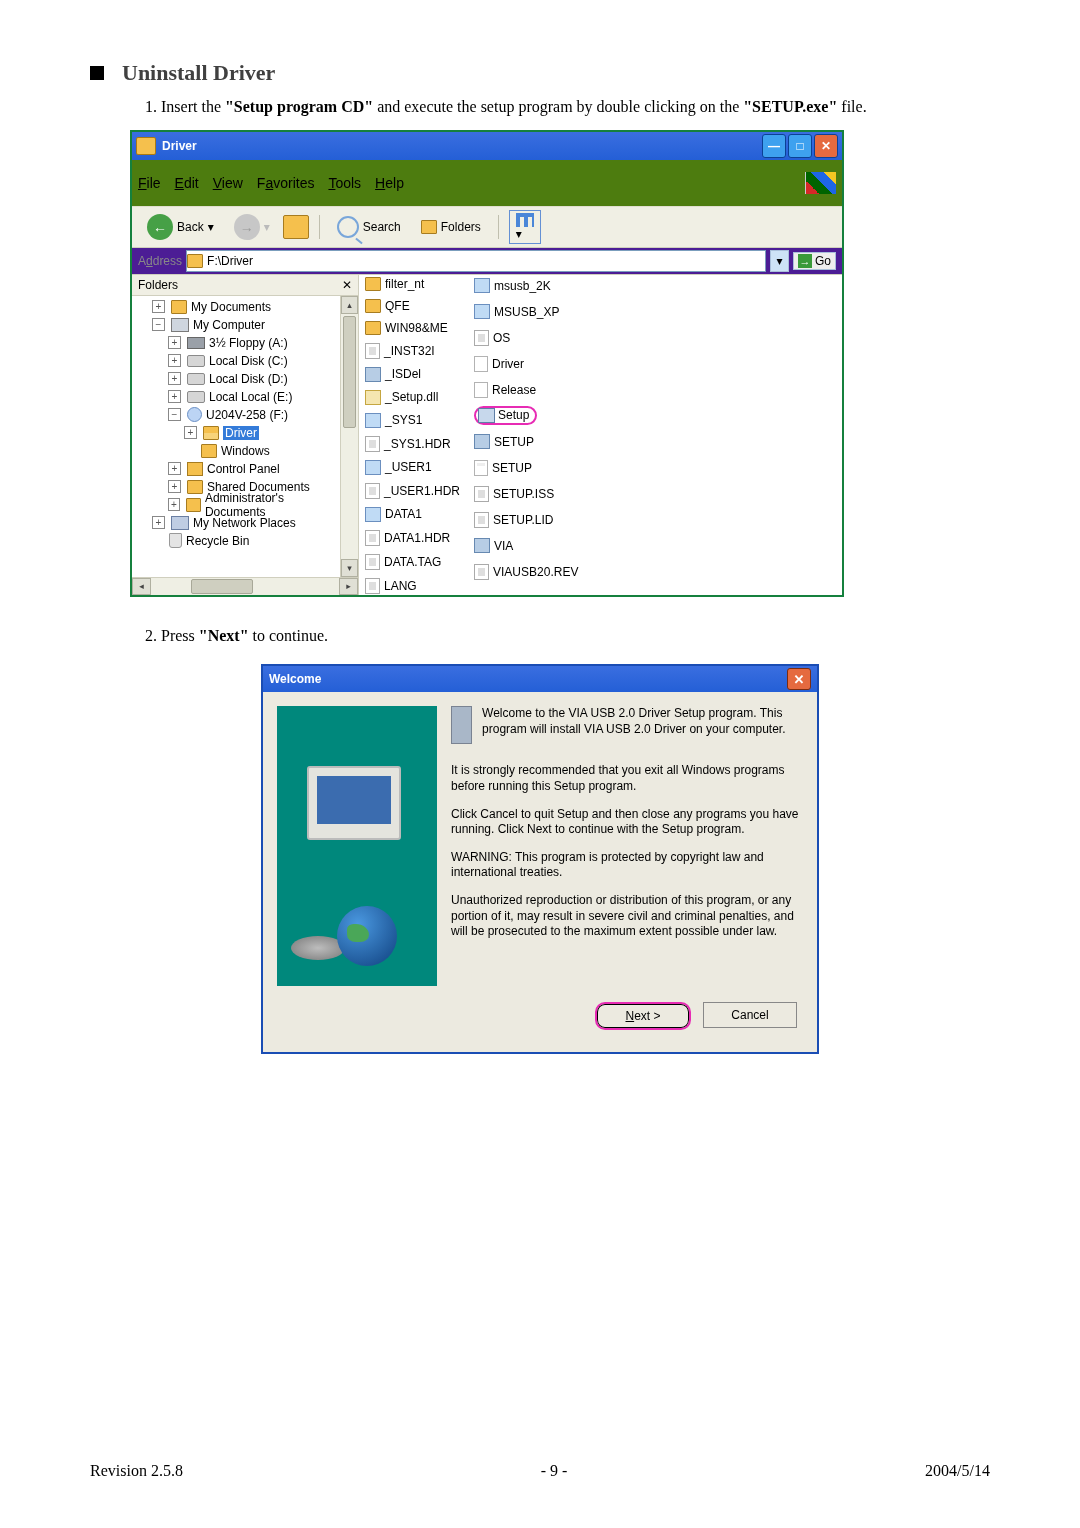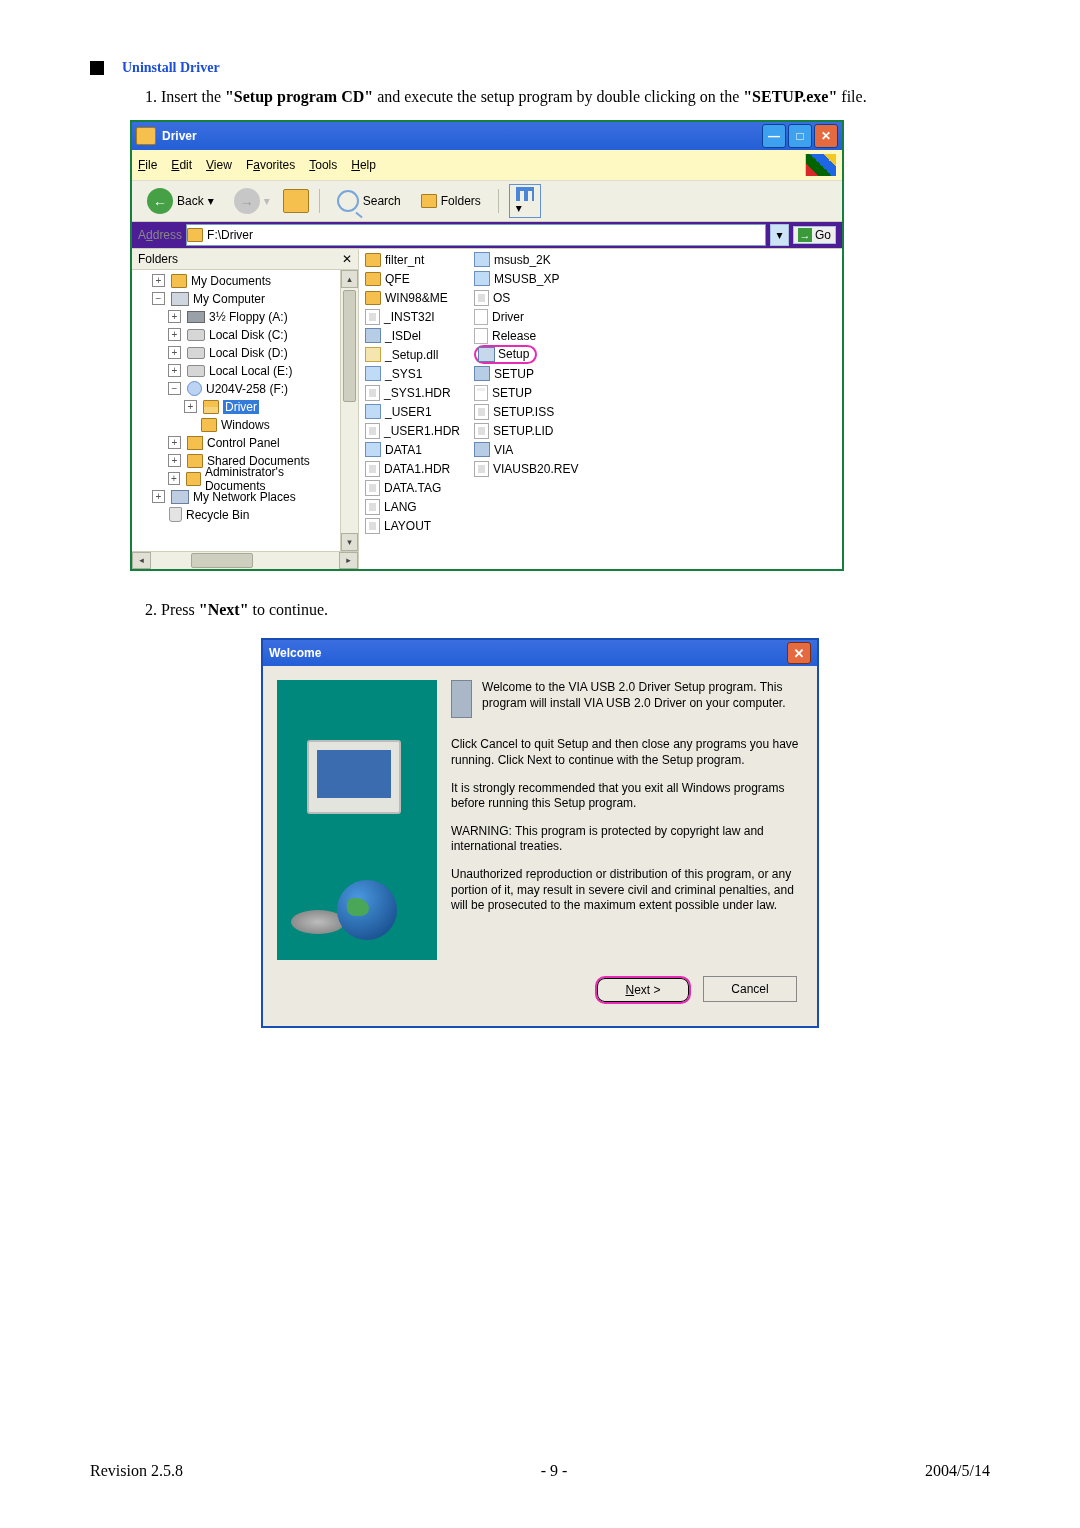--- a/index.html
+++ b/index.html
@@ -18,22 +18,22 @@
   .heading-row {
     display: flex;
     align-items: center;
     gap: 18px;
     margin-bottom: 10px;
   }
   .bullet {
     width: 14px; height: 14px; background: #000;
   }
   .heading {
-    color: #1d4ed8;
-    font-size: 14px;
+    color: #404040;
+    font-size: 22px;
     font-weight: bold;
   }
   .instr {
     margin-left: 55px;
     font-size: 16px;
     line-height: 1.35;
     margin-bottom: 12px;
   }
 
   
@@ -66,27 +66,27 @@
     background: #3ea1ef;
     border: 1px solid #0b4195;
     border-radius: 3px;
     color: #fff;
     display: flex; align-items: center; justify-content: center;
     font-size: 12px;
     font-weight: bold;
   }
   .winbtn.close { background: #e56a3f; }
   .menubar {
-    background: #fef9c3;
+    background: #4d7c0f;
     border-bottom: 1px solid #e0dfcf;
     display: flex;
     align-items: center;
-    padding: 4px 6px;
+    padding: 12px 6px;
     gap: 14px;
-    font-size: 12px;
+    font-size: 14px;
     position: relative;
   }
   .menubar .mitem {
     cursor: default;
   }
   .menubar .mitem u { text-decoration: underline; }
   .menubar .flag {
     margin-left: auto;
     width: 26px; height: 22px;
     background: linear-gradient(45deg,#d62828 25%, #006400 25% 50%, #1e66e6 50% 75%, #f5c723 75%);
@@ -209,21 +209,21 @@
   .hscroll .thumb { position:absolute;left:40px;width:60px;top:1px;bottom:1px;background:#cfcfc0;border:1px solid #a8a898;border-radius:2px;}
 
   .filepane {
     flex:1;
     display:flex;
     padding:2px 6px;
     gap: 14px;
     font-size:12px;
     overflow:hidden;
   }
-  .filecol { display:flex; flex-direction:column; gap:1px; }
+  .filecol { display:flex; flex-direction:column; gap:8px; }
   .fileitem { display:flex;align-items:center;gap:4px;height:18px;white-space:nowrap; }
   .fic { width:16px;height:14px; }
   .fic.fold { background:#f5c04d;border:1px solid #a77c20;border-radius:1px;width:14px;height:12px; }
   .fic.cab { background:#c0dbf5;border:1px solid #6b8fbf;width:14px;height:13px; }
   .fic.conf { background:#fff;border:1px solid #aaa;width:13px;height:14px;position:relative;}
   .fic.conf::after{content:'';position:absolute;inset:3px;background:#dedede;}
   .fic.dll { background:#f5e6b0;border:1px solid #c5a640;width:14px;height:13px; }
   .fic.exe { background:#b7cde5;border:1px solid #6789b1;width:14px;height:13px; }
   .fic.txt { background:#fff;border:1px solid #b3b3b3;width:12px;height:14px; }
   .fic.ini { background:#fff;border:1px solid #b3b3b3;width:12px;height:14px;position:relative; }
@@ -576,22 +576,22 @@
         <div class="install-img">
           <div class="monitor"></div>
           <div class="disk1"></div>
           <div class="globe"></div>
         </div>
         <div class="dlg-text">
           <div class="topblock">
             <div class="compicon"></div>
             <p>Welcome to the VIA USB 2.0 Driver Setup program. This program will install VIA USB 2.0 Driver on your computer.</p>
           </div>
+          <p>It is strongly recommended that you exit all Windows programs before running this Setup program.</p>
           <p>Click Cancel to quit Setup and then close any programs you have running.  Click Next to continue with the Setup program.</p>
-          <p>It is strongly recommended that you exit all Windows programs before running this Setup program.</p>
           <p>WARNING: This program is protected by copyright law and international treaties.</p>
           <p>Unauthorized reproduction or distribution of this program, or any portion of it, may result in severe civil and criminal penalties, and will be prosecuted to the maximum extent possible under law.</p>
         </div>
       </div>
       <div class="dlg-btns">
         <div class="dbtn sel">
             <u>N</u>
             <span>ext &gt;</span>
           </div>
         <div class="dbtn">Cancel</div>

